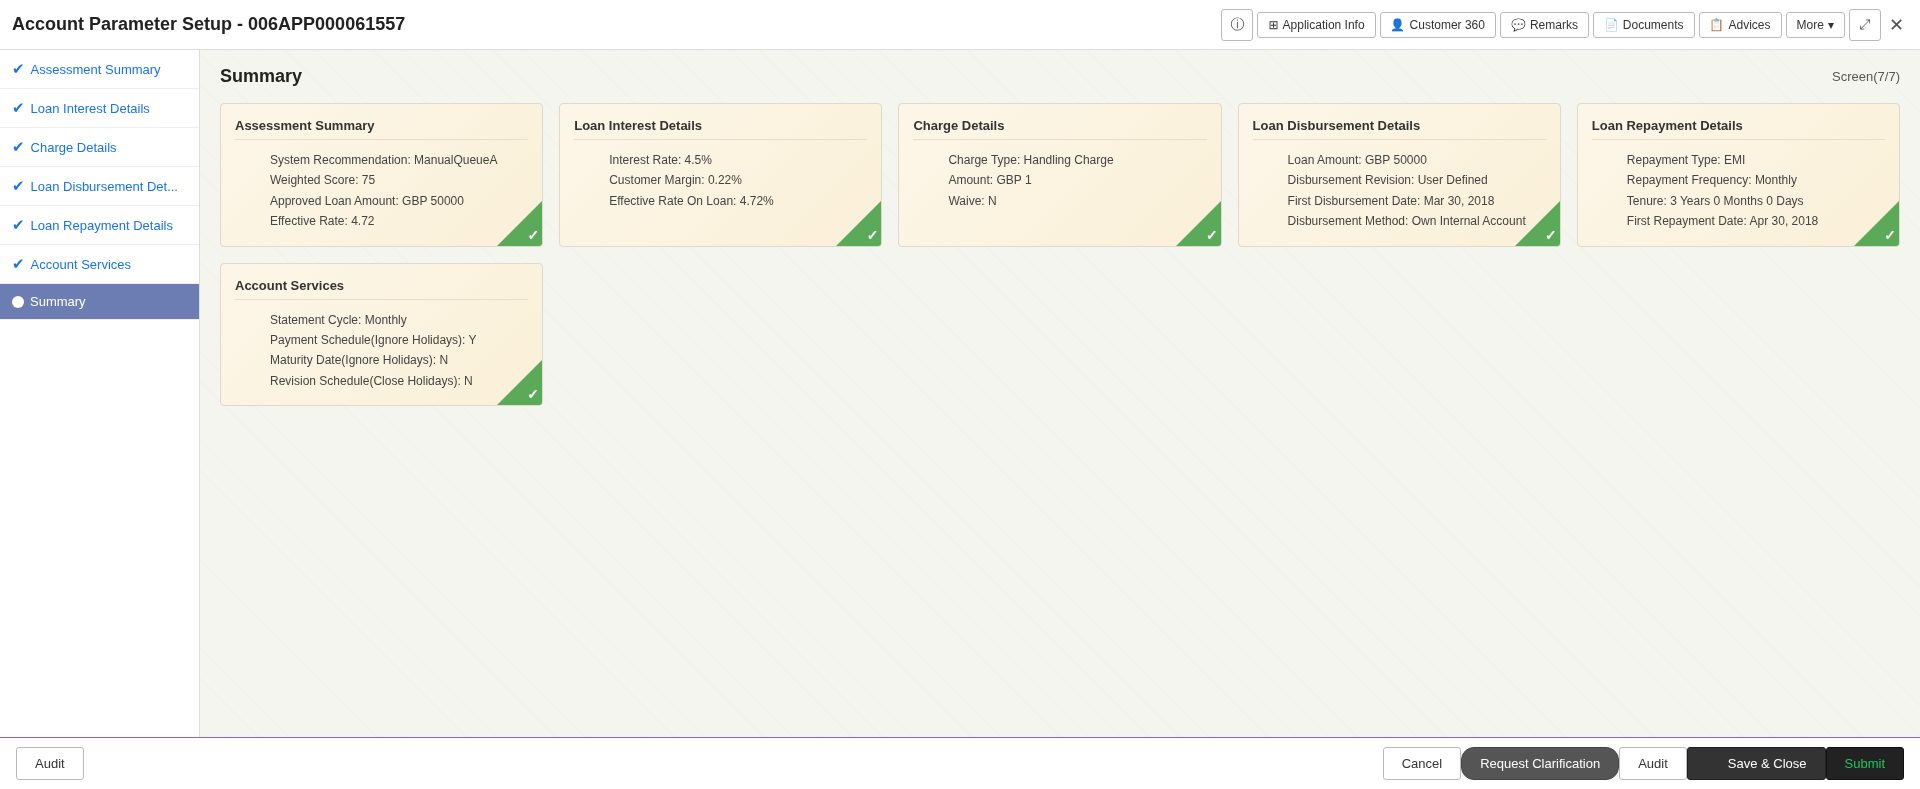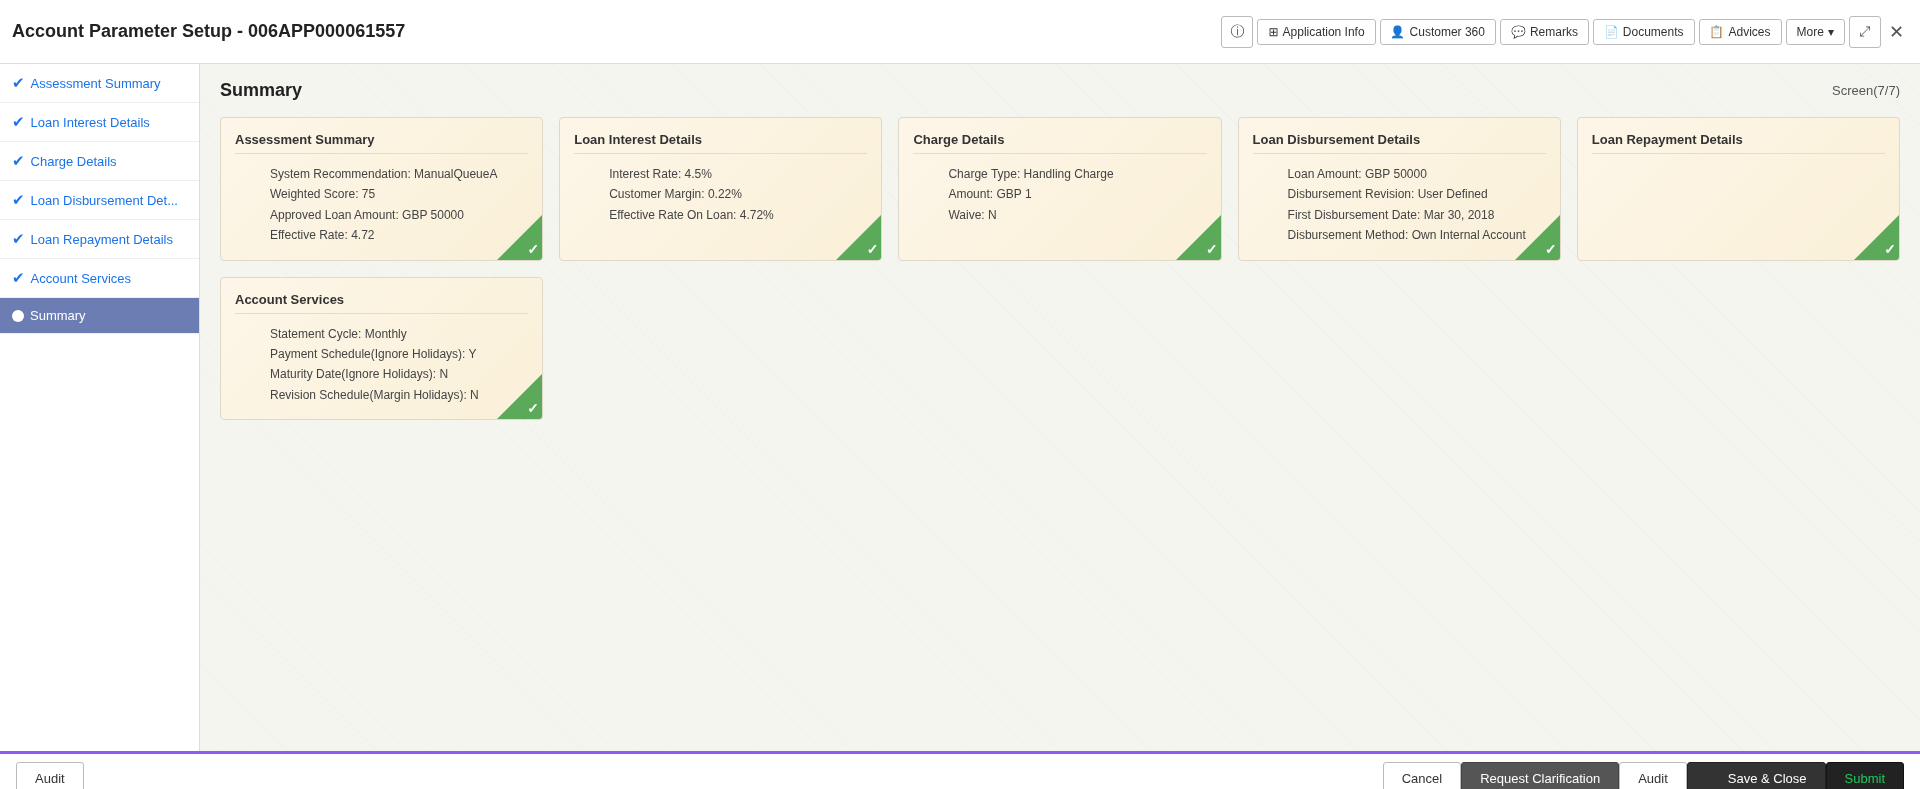--- a/index.html
+++ b/index.html
@@ -5,21 +5,21 @@
     * { box-sizing: border-box; margin: 0; padding: 0; }
     body { font-family: Arial, sans-serif; font-size: 13px; background: #f0f0f0; color: #333; height: 789px; overflow: hidden; }
 
     
     .header {
       background: #fff;
       border-bottom: 1px solid #ddd;
       display: flex;
       align-items: center;
       padding: 0 12px;
-      height: 64px;
+      height: 50px;
       gap: 44px;
     }
     .header-title {
       font-size: 18px;
       font-weight: bold;
       color: #222;
       flex: 1;
     }
     .header-buttons {
       display: flex;
@@ -183,38 +183,38 @@
       font-size: 14px;
       font-weight: bold;
       bottom: -42px;
       right: 3px;
     }
 
     
     .footer {
       height: 52px;
       background: #fff;
-      border-top: 3px solid #8b5cf6;
+      border-top: 1px solid #8b5cf6;
       display: flex;
       align-items: center;
       justify-content: space-between;
       padding: 0 16px;
     }
     .footer-left { display: flex; gap: 8px; }
     .footer-right { display: flex; gap: 0; }
 
     .btn {
       padding: 8px 18px;
       border-radius: 3px;
       border: 1px solid #bbb;
       cursor: pointer;
       font-size: 13px;
     }
     .btn-default { background: #fff; color: #333; }
-    .btn-dark { background: #555; color: #fff; border-color: #444; }
+    .btn-dark { background: #555; color: #fff; border-color: #444; border-radius: 13px; }
     .btn-primary { background: #333; color: #fff; border-color: #222; padding-left: 40px; }
     .btn-submit { background: #222; color: #22c55e; border-color: #111; }
   </style>
 </head>
 <body>
 
 <div class="header">
   <span class="header-title">Account Parameter Setup - 006APP000061557</span>
   <div class="header-buttons">
     <div class="header-icon-btn" title="Info">ⓘ</div>
@@ -325,34 +325,40 @@
           <div>Loan Amount: GBP 50000</div>
           <div>Disbursement Revision: User Defined</div>
           <div>First Disbursement Date: Mar 30, 2018</div>
           <div>Disbursement Method: Own Internal Account</div>
         </div>
         <div class="green-corner"></div>
       </div>
 
       <div class="card">
         <div class="card-title">Loan Repayment Details</div>
+        <div class="card-content">
+          <div>Repayment Type: EMI</div>
+          <div>Repayment Frequency: Monthly</div>
+          <div>Tenure: 3 Years 0 Months 0 Days</div>
+          <div>First Repayment Date: Apr 30, 2018</div>
+        </div>
         <div class="green-corner"></div>
       </div>
 
     </div>
 
     <div class="cards-row">
 
       <div class="card" style="max-width: calc(20% - 12px); flex: 0 0 calc(20% - 13px);">
         <div class="card-title">Account Services</div>
         <div class="card-content">
           <div>Statement Cycle: Monthly</div>
           <div>Payment Schedule(Ignore Holidays): Y</div>
           <div>Maturity Date(Ignore Holidays): N</div>
-          <div>Revision Schedule(Margin Holidays): N</div>
+          <div>Revision Schedule(Close Holidays): N</div>
         </div>
         <div class="green-corner"></div>
       </div>
 
     </div>
 
   </div>
 </div>
 
 <div class="footer">

